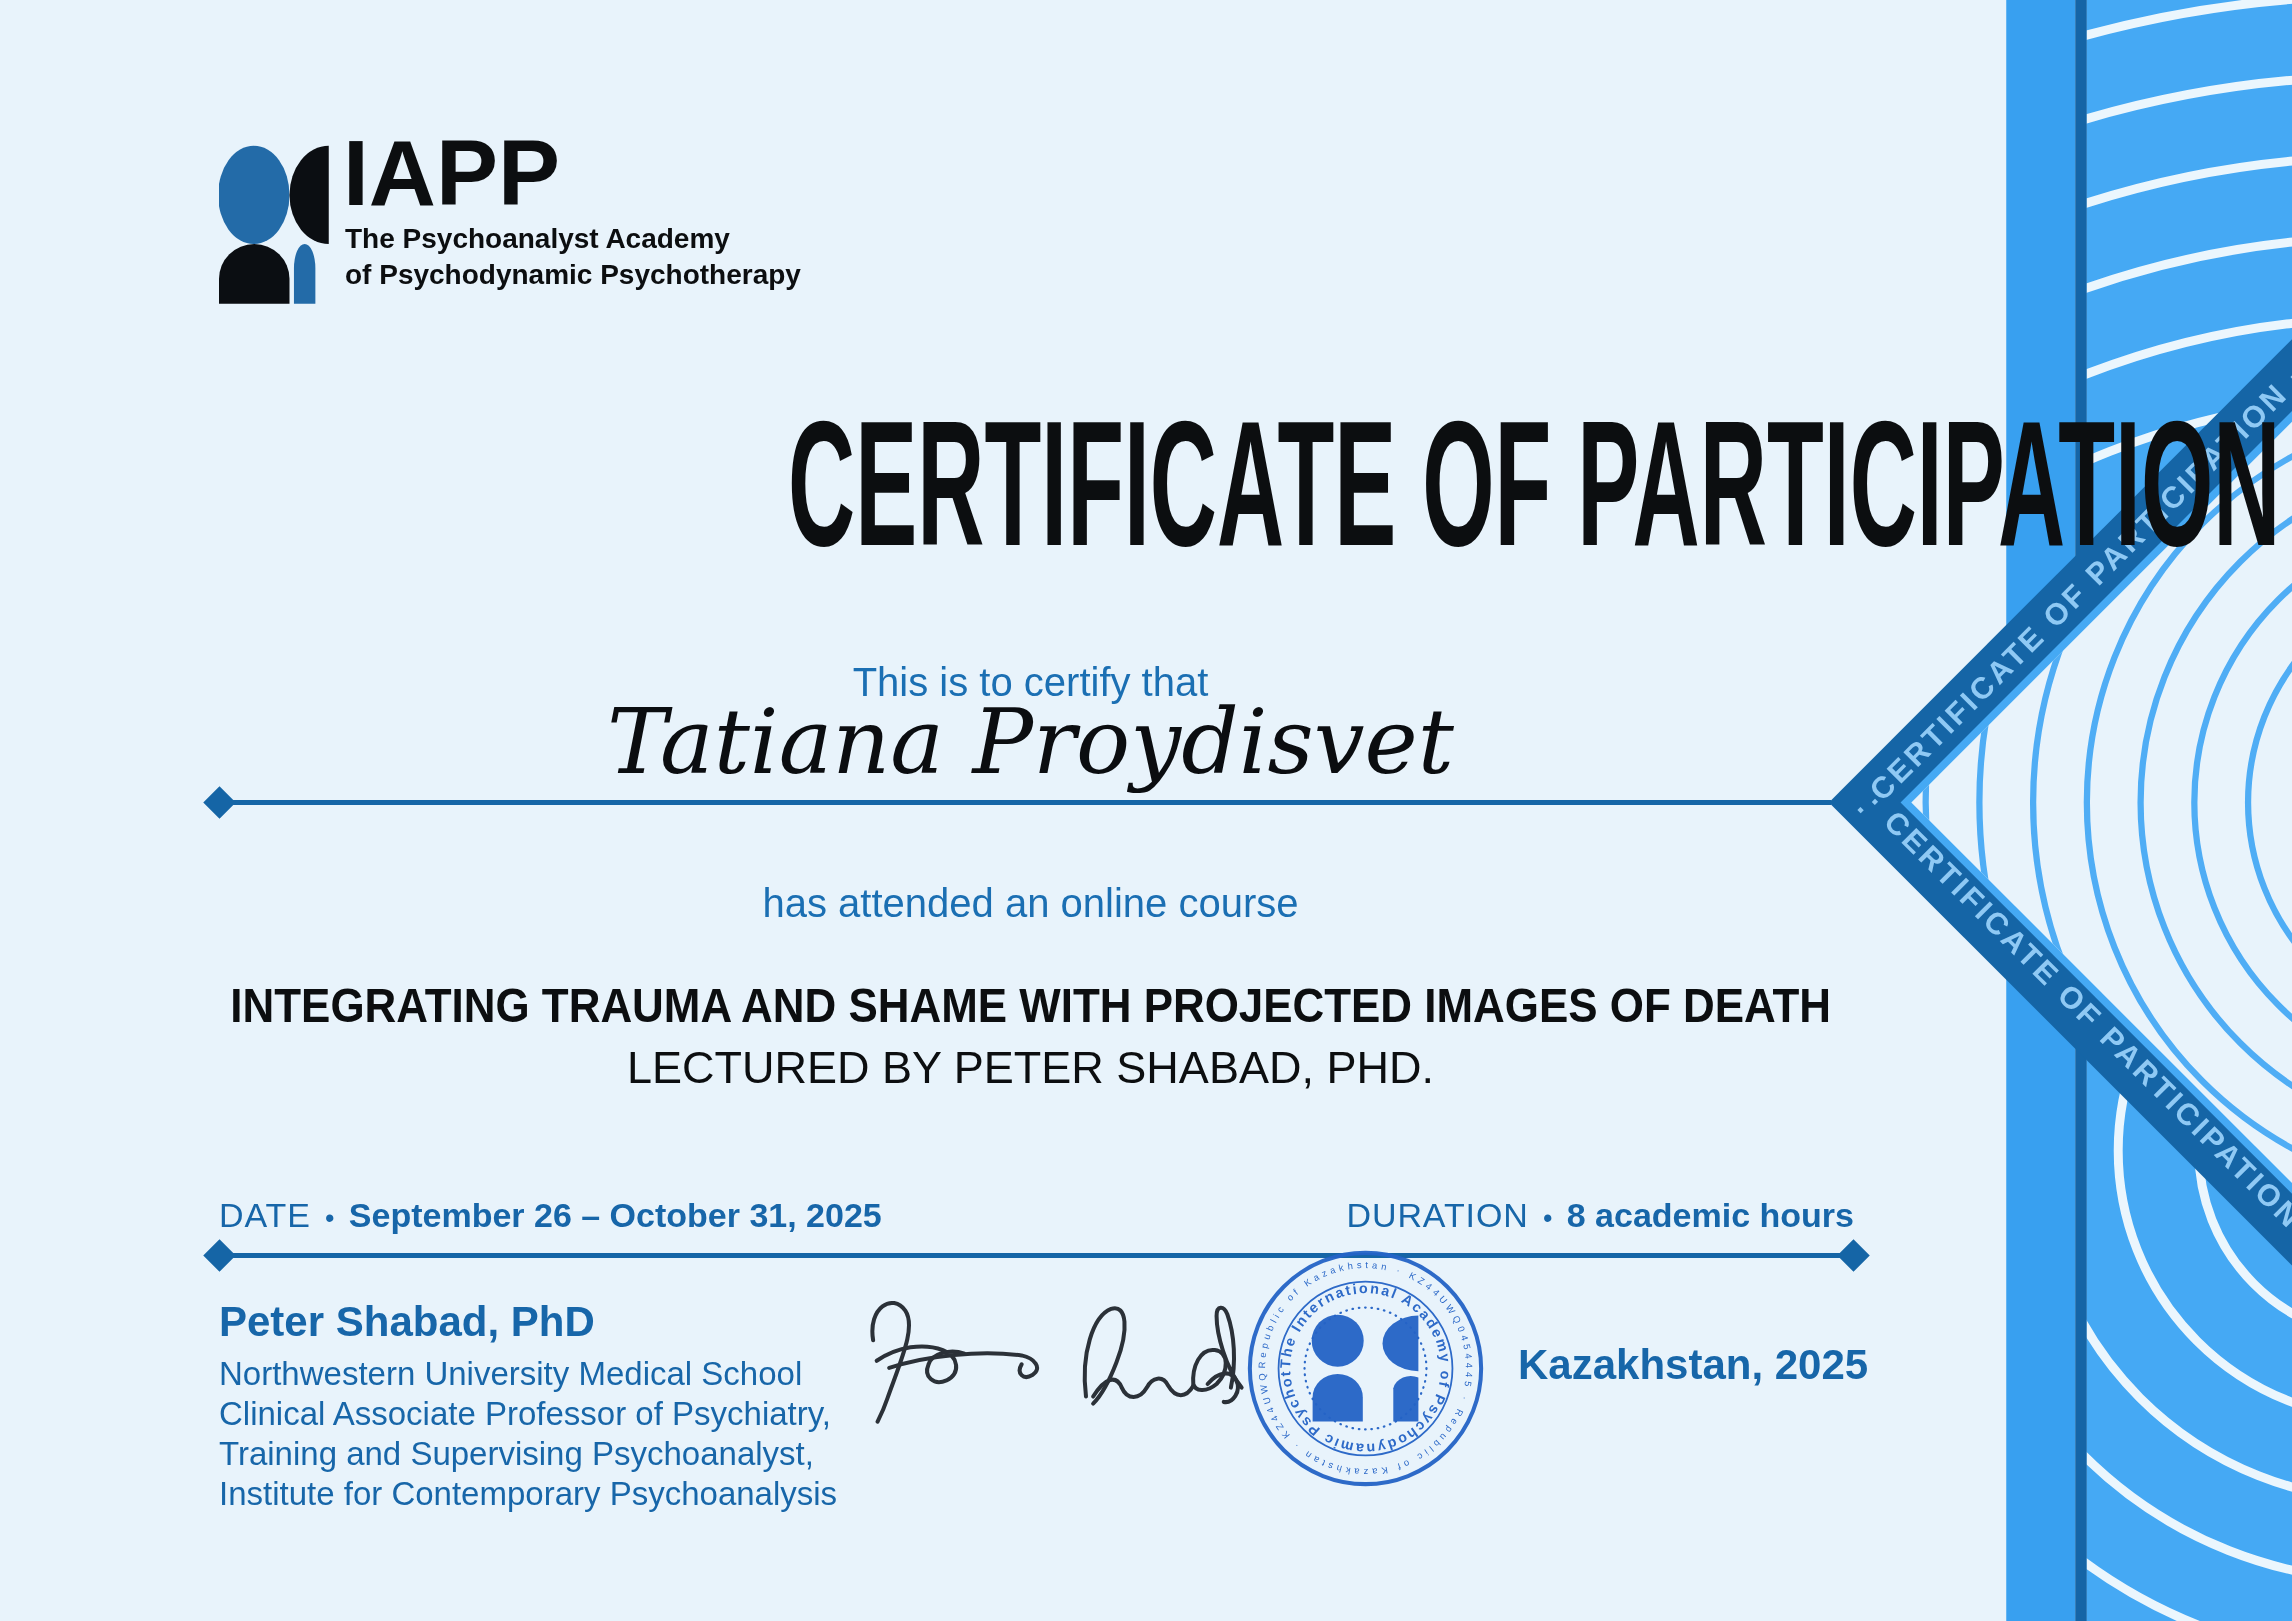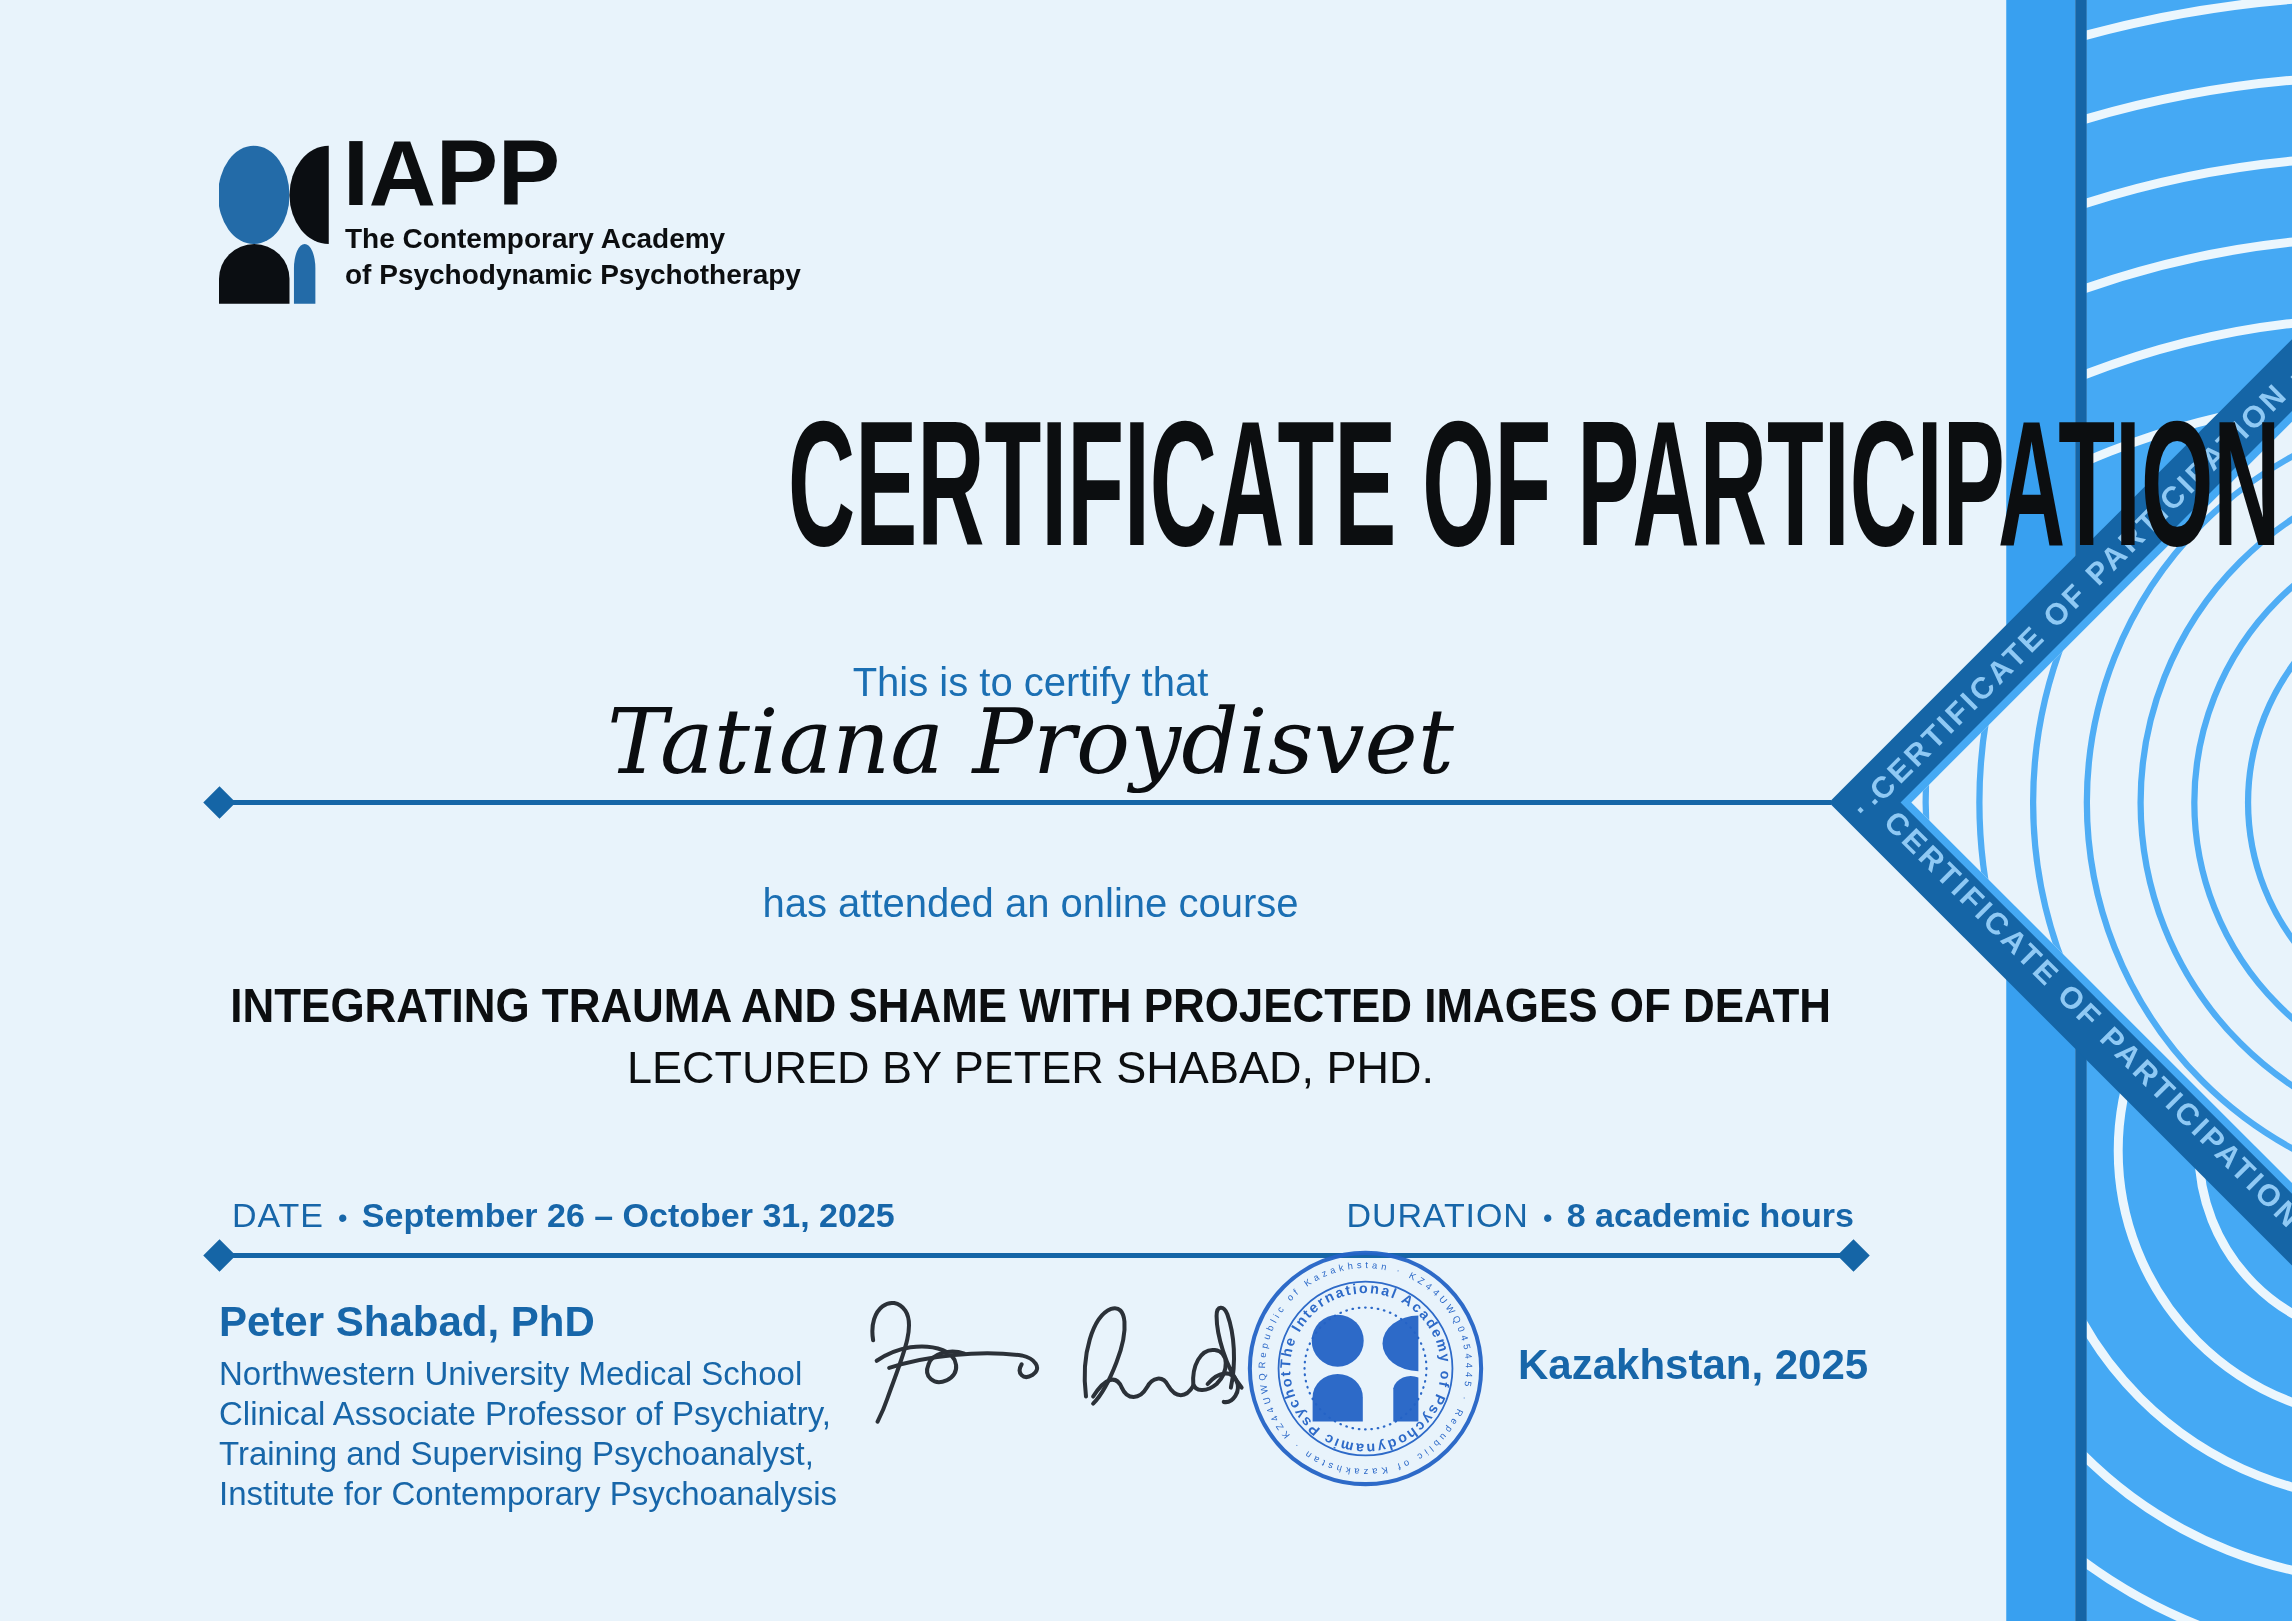--- a/index.html
+++ b/index.html
@@ -29,21 +29,21 @@
   .course-title{top:978px;font-size:48px;line-height:56px;font-weight:700;color:var(--ink);white-space:nowrap;}
   .course-title span{display:inline-block;transform:scaleX(0.915);transform-origin:center top;}
   .lecturer{top:1042px;font-size:45px;line-height:52px;color:var(--ink);white-space:nowrap;}
 
   .divider{position:absolute;height:5.4px;background:var(--navy);z-index:2;}
   .div1{left:219px;top:800px;width:1612px;}
   .div2{left:219px;top:1253px;width:1634px;}
   .diamond{position:absolute;width:23px;height:23px;background:var(--navy);transform:rotate(45deg);z-index:2;}
 
   .meta-row{position:absolute;top:1196px;display:flex;align-items:baseline;gap:14.3px;
-            font-size:34px;color:var(--text-blue);z-index:2;white-space:nowrap;margin-left:13px;}
+            font-size:34px;color:var(--text-blue);z-index:2;white-space:nowrap;}
   .meta-row .lbl{font-weight:400;letter-spacing:0.9px;}
   .meta-row .sep{font-size:27px;}
   .meta-row .val{font-weight:700;}
   .date-row{left:219px;}
   .duration-row{right:439px;}
 
   .signer-name{left:219px;top:1298px;font-size:42px;font-weight:700;color:var(--text-blue);}
   .creds{left:219px;top:1354px;font-size:33px;line-height:40px;color:var(--text-blue);}
   .kazakhstan{left:1518px;top:1313px;font-size:42px;font-weight:700;color:var(--text-blue);margin-top:28px;}
   .signature{left:846px;top:1291px;}
@@ -113,21 +113,21 @@
   </svg>
 
   <svg class="layer logo-mark" width="116" height="179" viewBox="0 0 130 200">
     <ellipse cx="39" cy="68" rx="40" ry="55" fill="#236BA8"></ellipse>
     <path d="M123,13 A44,55 0 0 0 123,123 Z" fill="#0B0E12"></path>
     <path d="M0,190 L0,162 A39.5,39 0 0 1 79,162 L79,190 Z" fill="#0B0E12"></path>
     <path d="M84,190 V150 A12,27 0 0 1 108,150 V190 Z" fill="#236BA8"></path>
   </svg>
   <div class="layer brand">IAPP</div>
   <div class="layer logo-sub">
-    <div>The Contemporary Academy</div>
+    <div>The Psychoanalyst Academy</div>
     <div>of Psychodynamic Psychotherapy</div>
   </div>
 
   <div class="center-col">
     <div class="main-title"><span>CERTIFICATE OF PARTICIPATION</span></div>
     <div class="certify">This is to certify that</div>
     <div class="recipient">Tatiana Proydisvet</div>
     <div class="attended">has attended an online course</div>
     <div class="course-title"><span>INTEGRATING TRAUMA AND SHAME WITH PROJECTED IMAGES OF DEATH</span></div>
     <div class="lecturer">LECTURED BY PETER SHABAD, PHD.</div>

